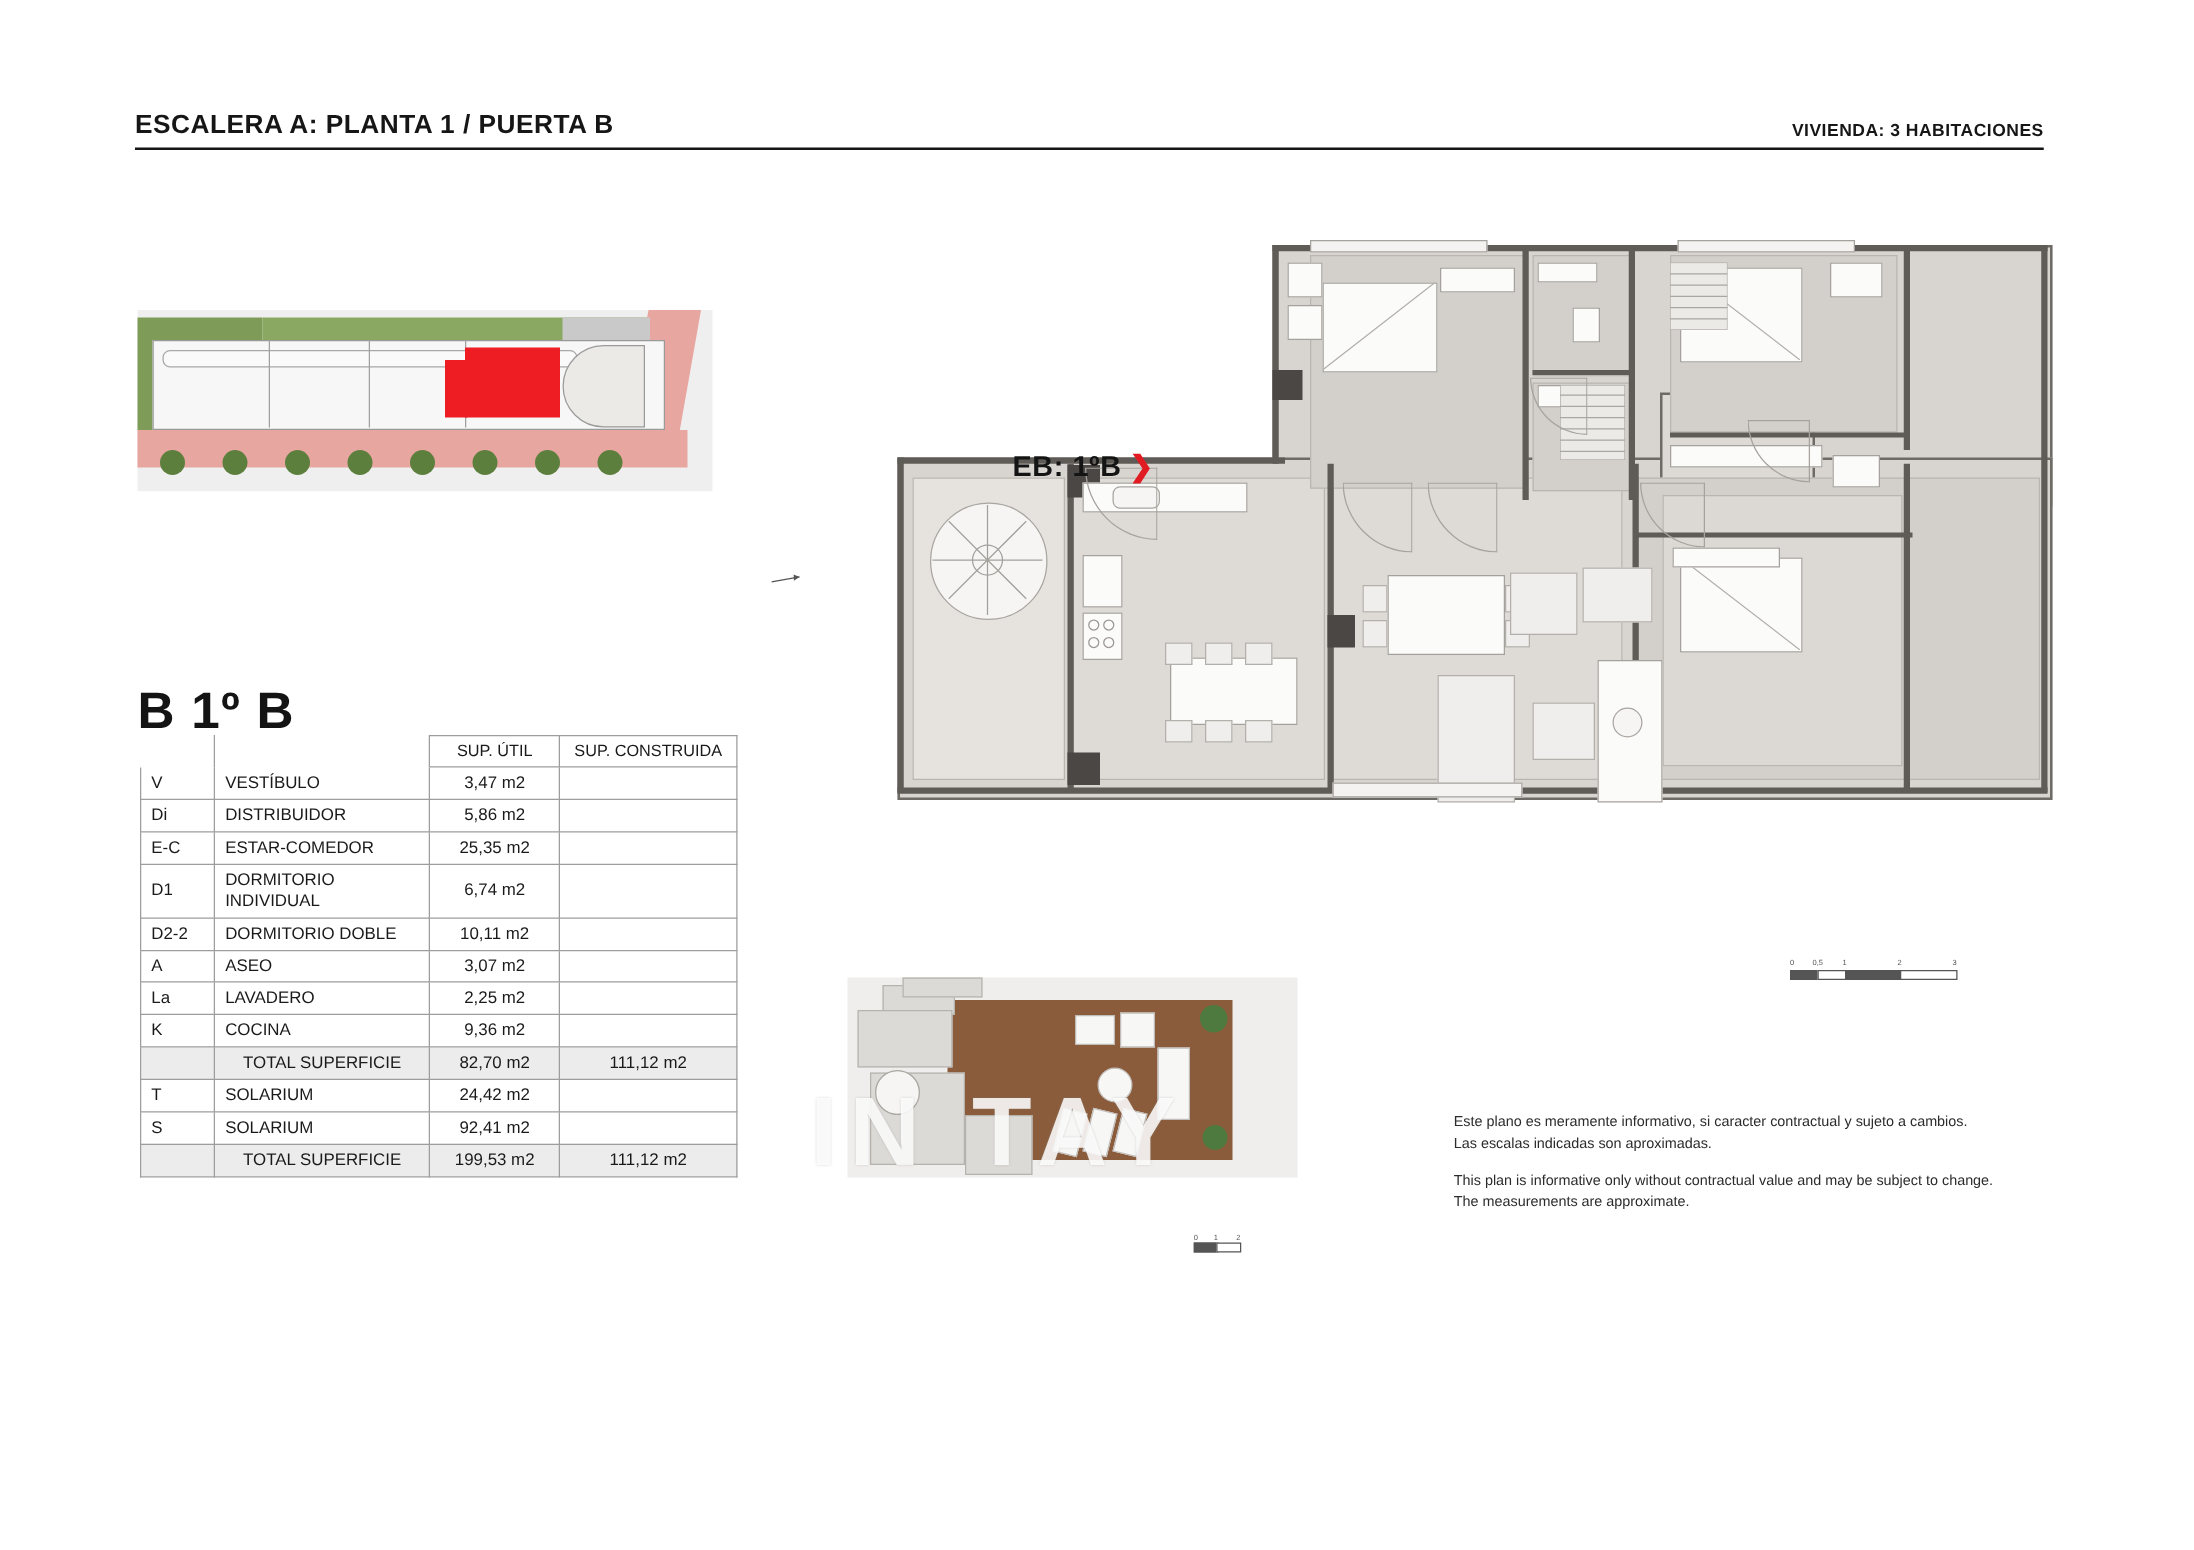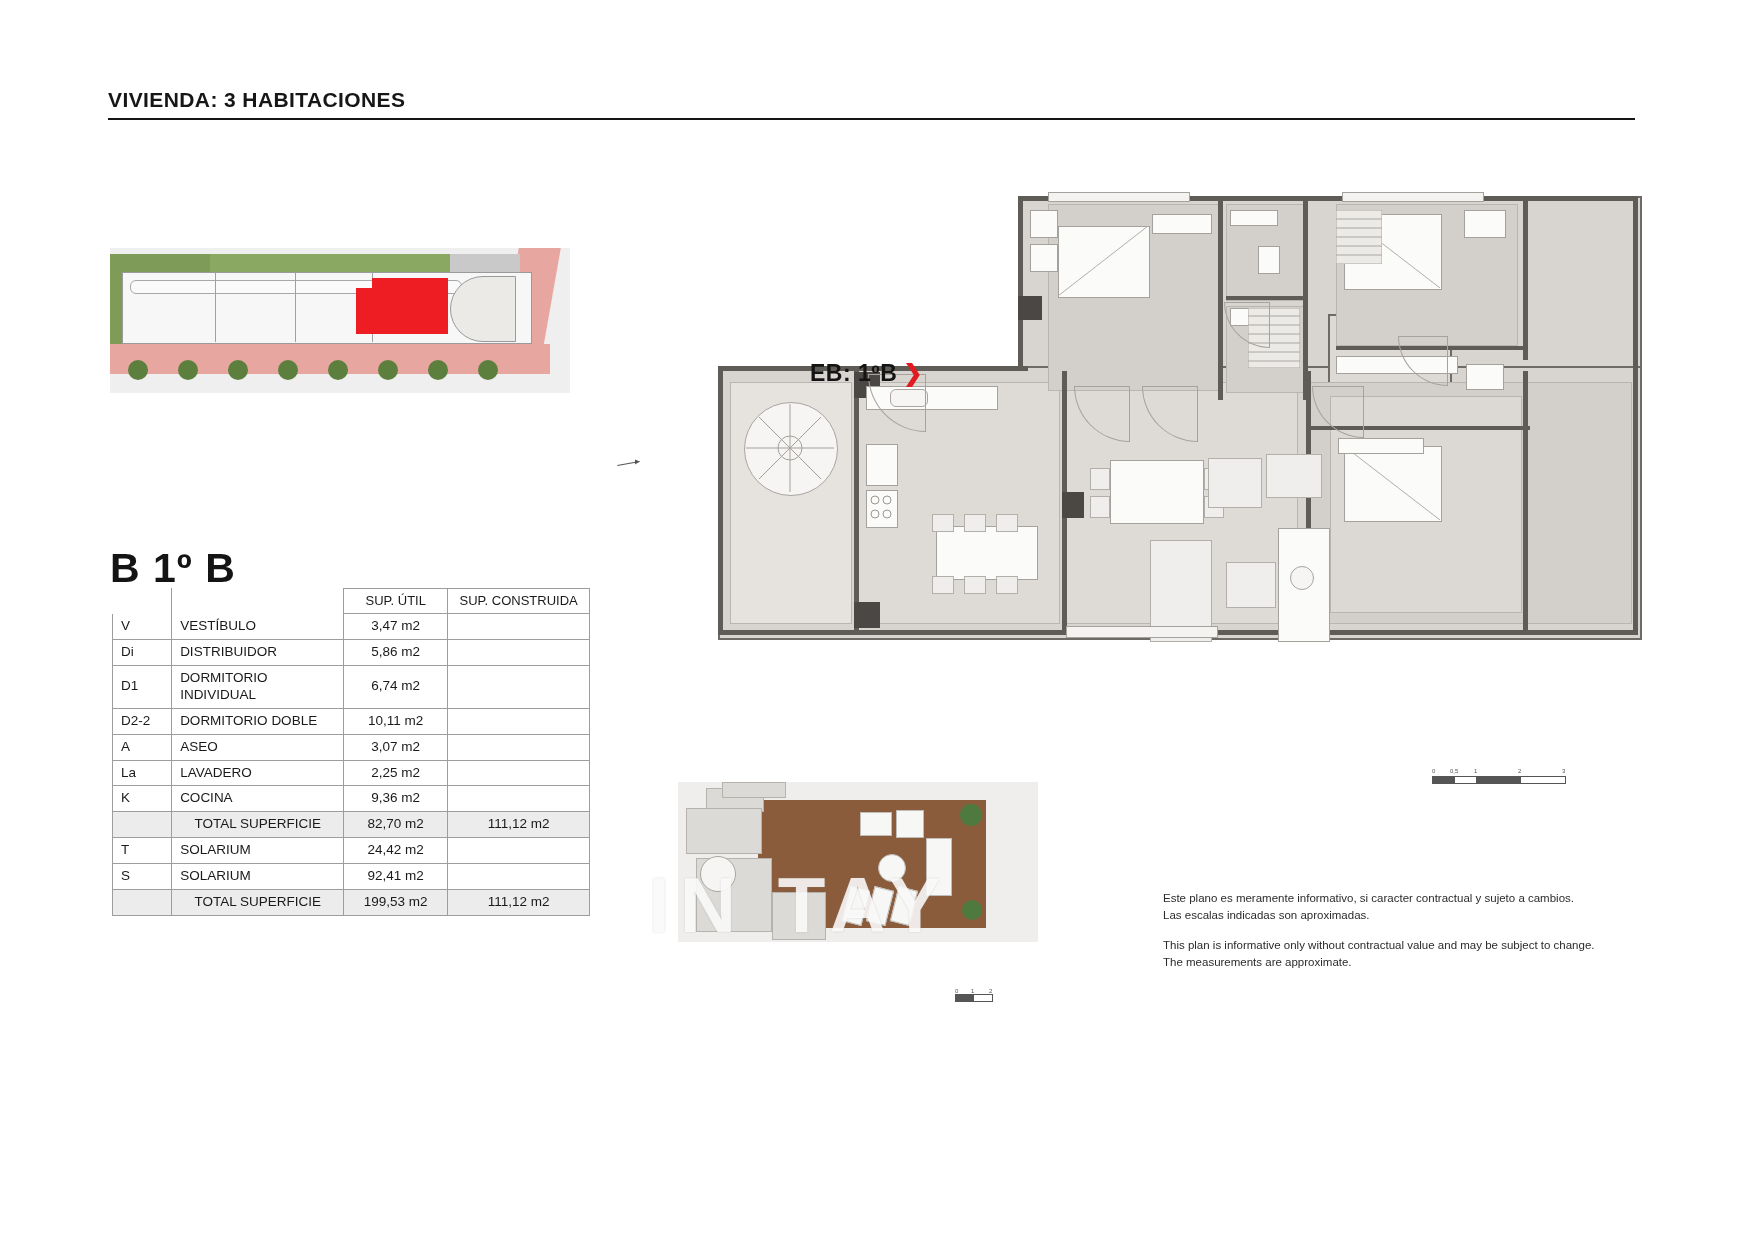--- a/index.html
+++ b/index.html
@@ -28,21 +28,21 @@
     border-bottom: 2.5px solid #141414;
     padding-bottom: 6px;
   }
   #header .h-title {
     font-size: 21px;
     font-weight: bold;
     letter-spacing: 0.4px;
     color: #161616;
   }
   #header .h-right {
-    font-size: 21px;
+    font-size: 14px;
     font-weight: bold;
     letter-spacing: 0.4px;
     color: #161616;
   }
 
   
   #site-plan {
     position: absolute;
     left: 110px;
     top: 248px;
@@ -335,20 +335,21 @@
     font-size: 11.5px;
     line-height: 1.45;
     color: #2b2b2b;
   }
   #disclaimer .para2 { margin-top: 14px; }
 </style>
 </head>
 <body>
 
 <div id="header">
+  <div class="h-title">ESCALERA A: PLANTA 1 / PUERTA B</div>
   <div class="h-right">VIVIENDA: 3 HABITACIONES</div>
 </div>
 
 <div id="site-plan">
   <div class="sp-bg"></div>
   <div class="sp-green"></div>
   <div class="sp-green2"></div>
   <div class="sp-rightpink"></div>
   <div class="sp-pinkstrip"></div>
   <div class="sp-blob"></div>
@@ -394,20 +395,26 @@
       <td class="col-util">3,47 m2</td>
       <td class="col-constr t-empty"></td>
     </tr>
     <tr>
       <td class="col-code">Di</td>
       <td class="col-name">DISTRIBUIDOR</td>
       <td class="col-util">5,86 m2</td>
       <td class="col-constr t-empty"></td>
     </tr>
     <tr>
+      <td class="col-code">E-C</td>
+      <td class="col-name">ESTAR-COMEDOR</td>
+      <td class="col-util">25,35 m2</td>
+      <td class="col-constr t-empty"></td>
+    </tr>
+    <tr>
       <td class="col-code">D1</td>
       <td class="col-name">DORMITORIO INDIVIDUAL</td>
       <td class="col-util">6,74 m2</td>
       <td class="col-constr t-empty"></td>
     </tr>
     <tr>
       <td class="col-code">D2-2</td>
       <td class="col-name">DORMITORIO DOBLE</td>
       <td class="col-util">10,11 m2</td>
       <td class="col-constr t-empty"></td>

